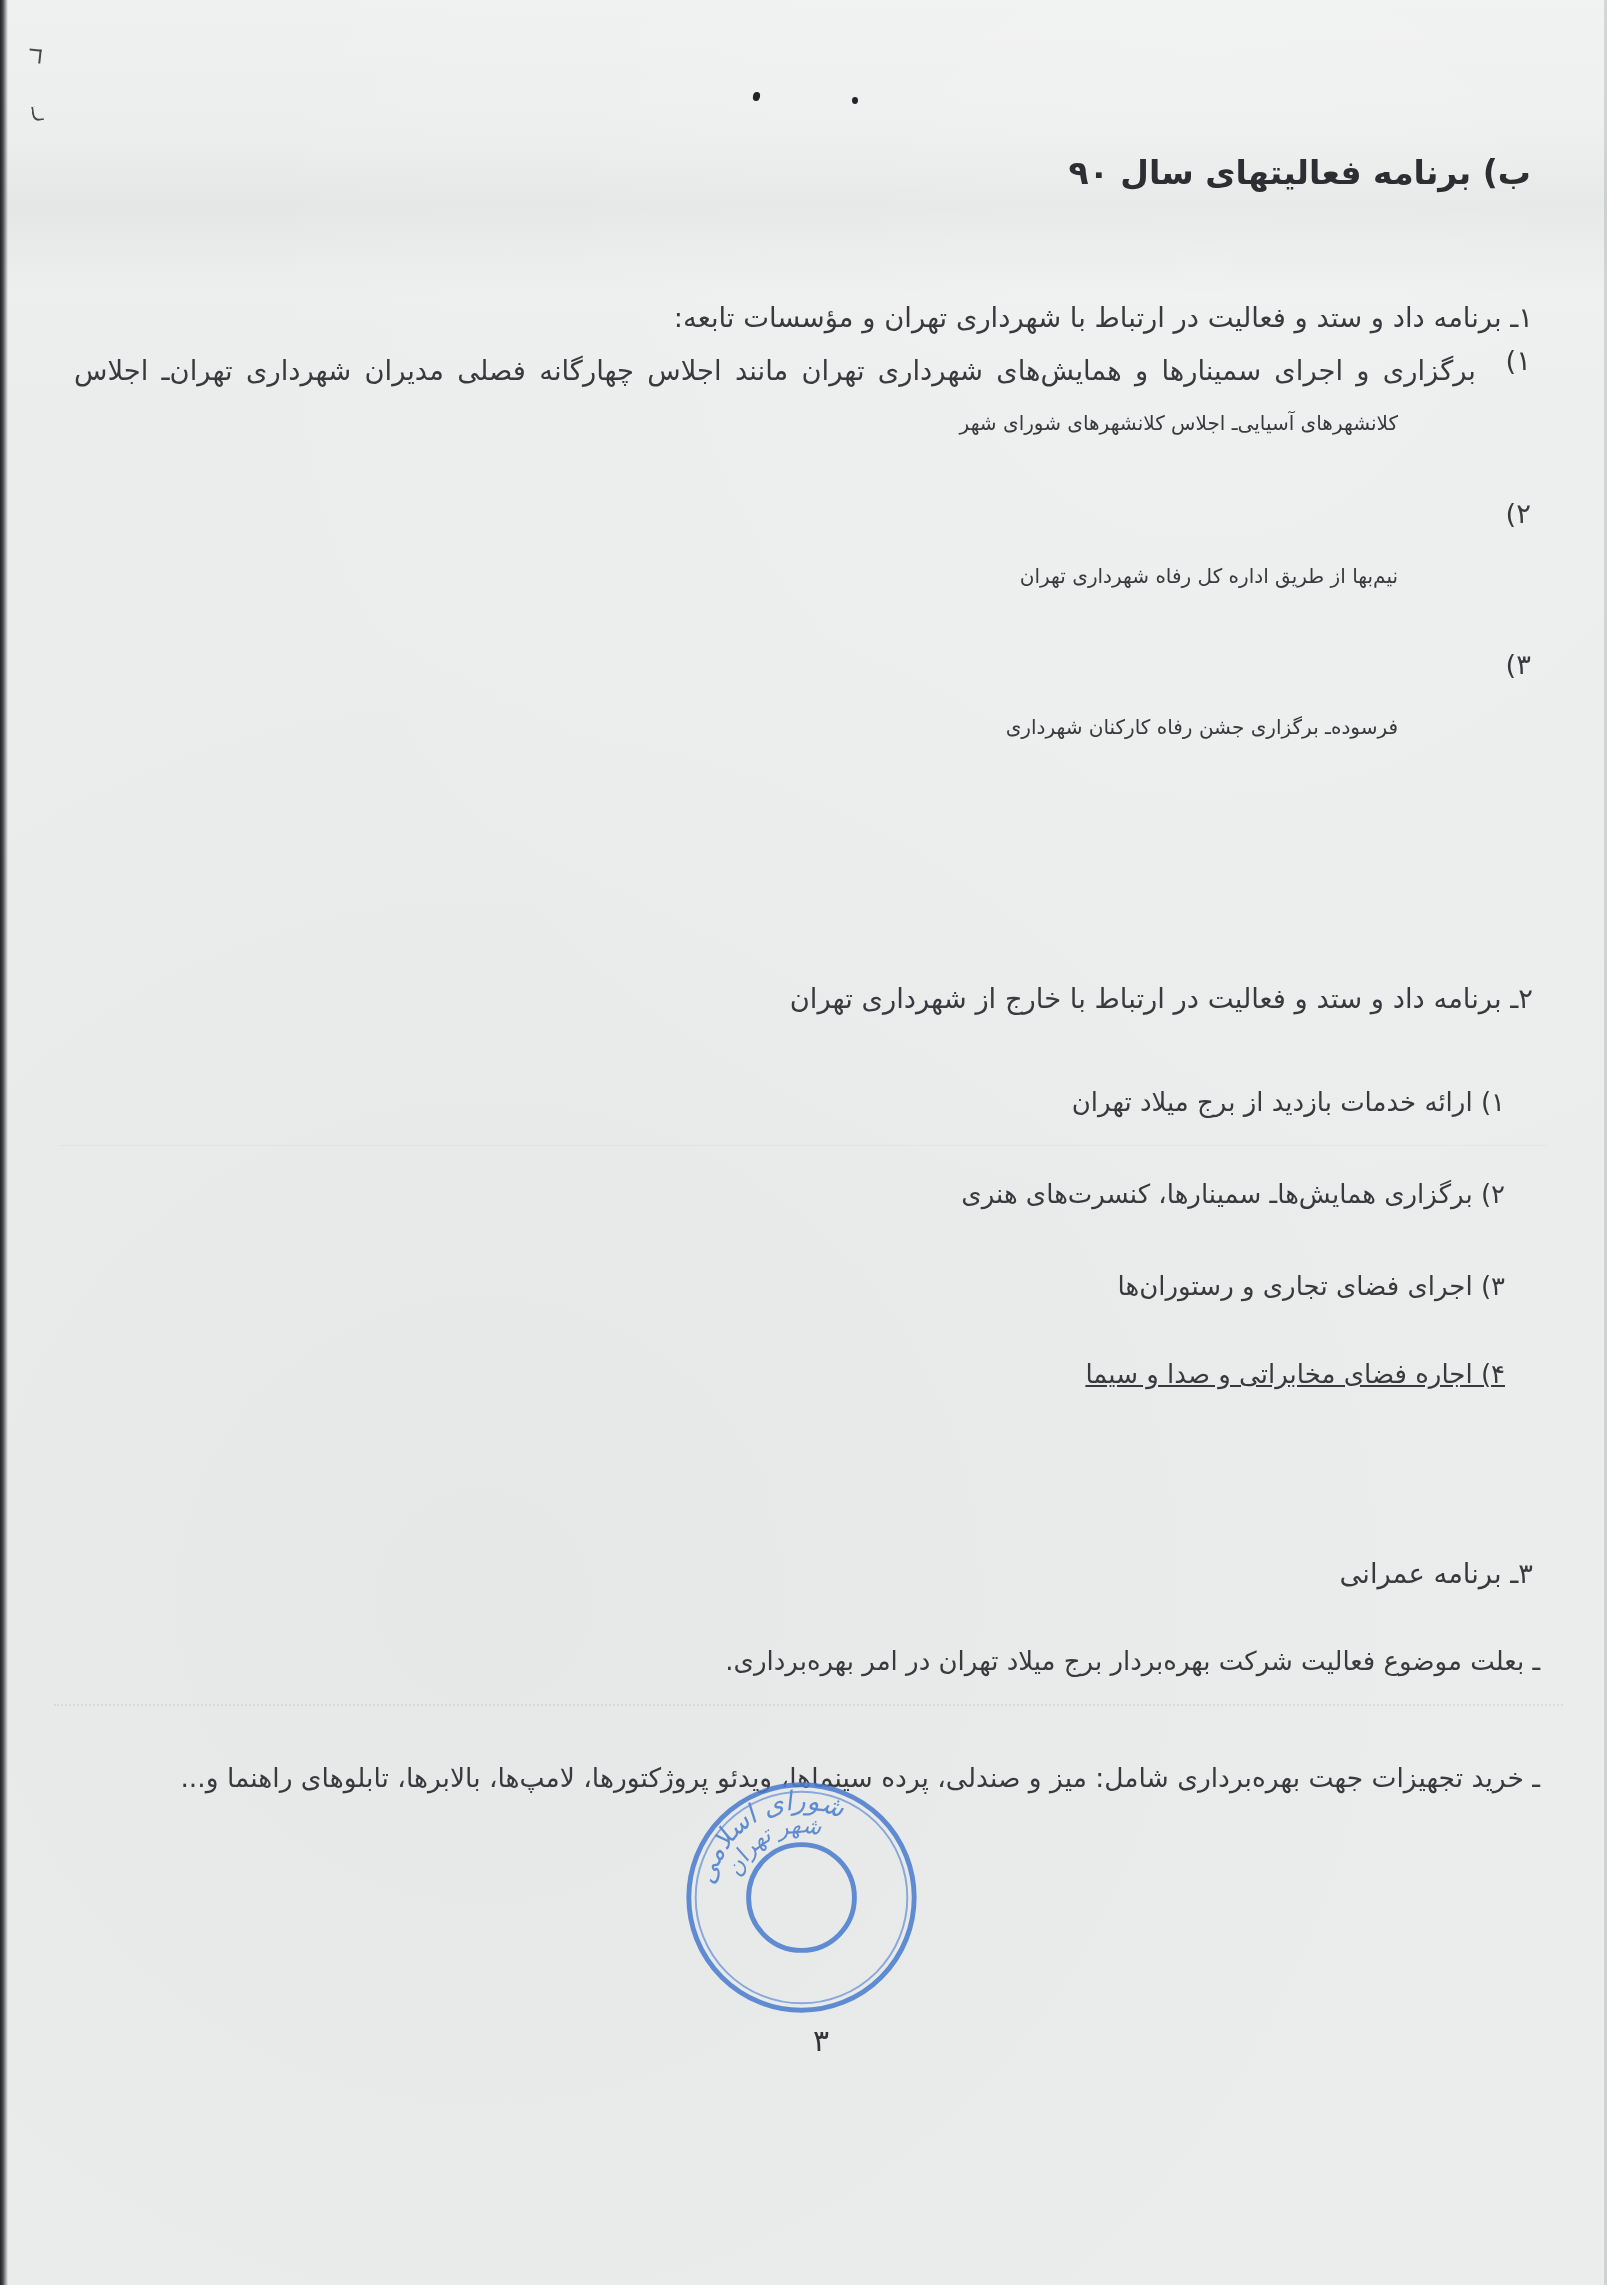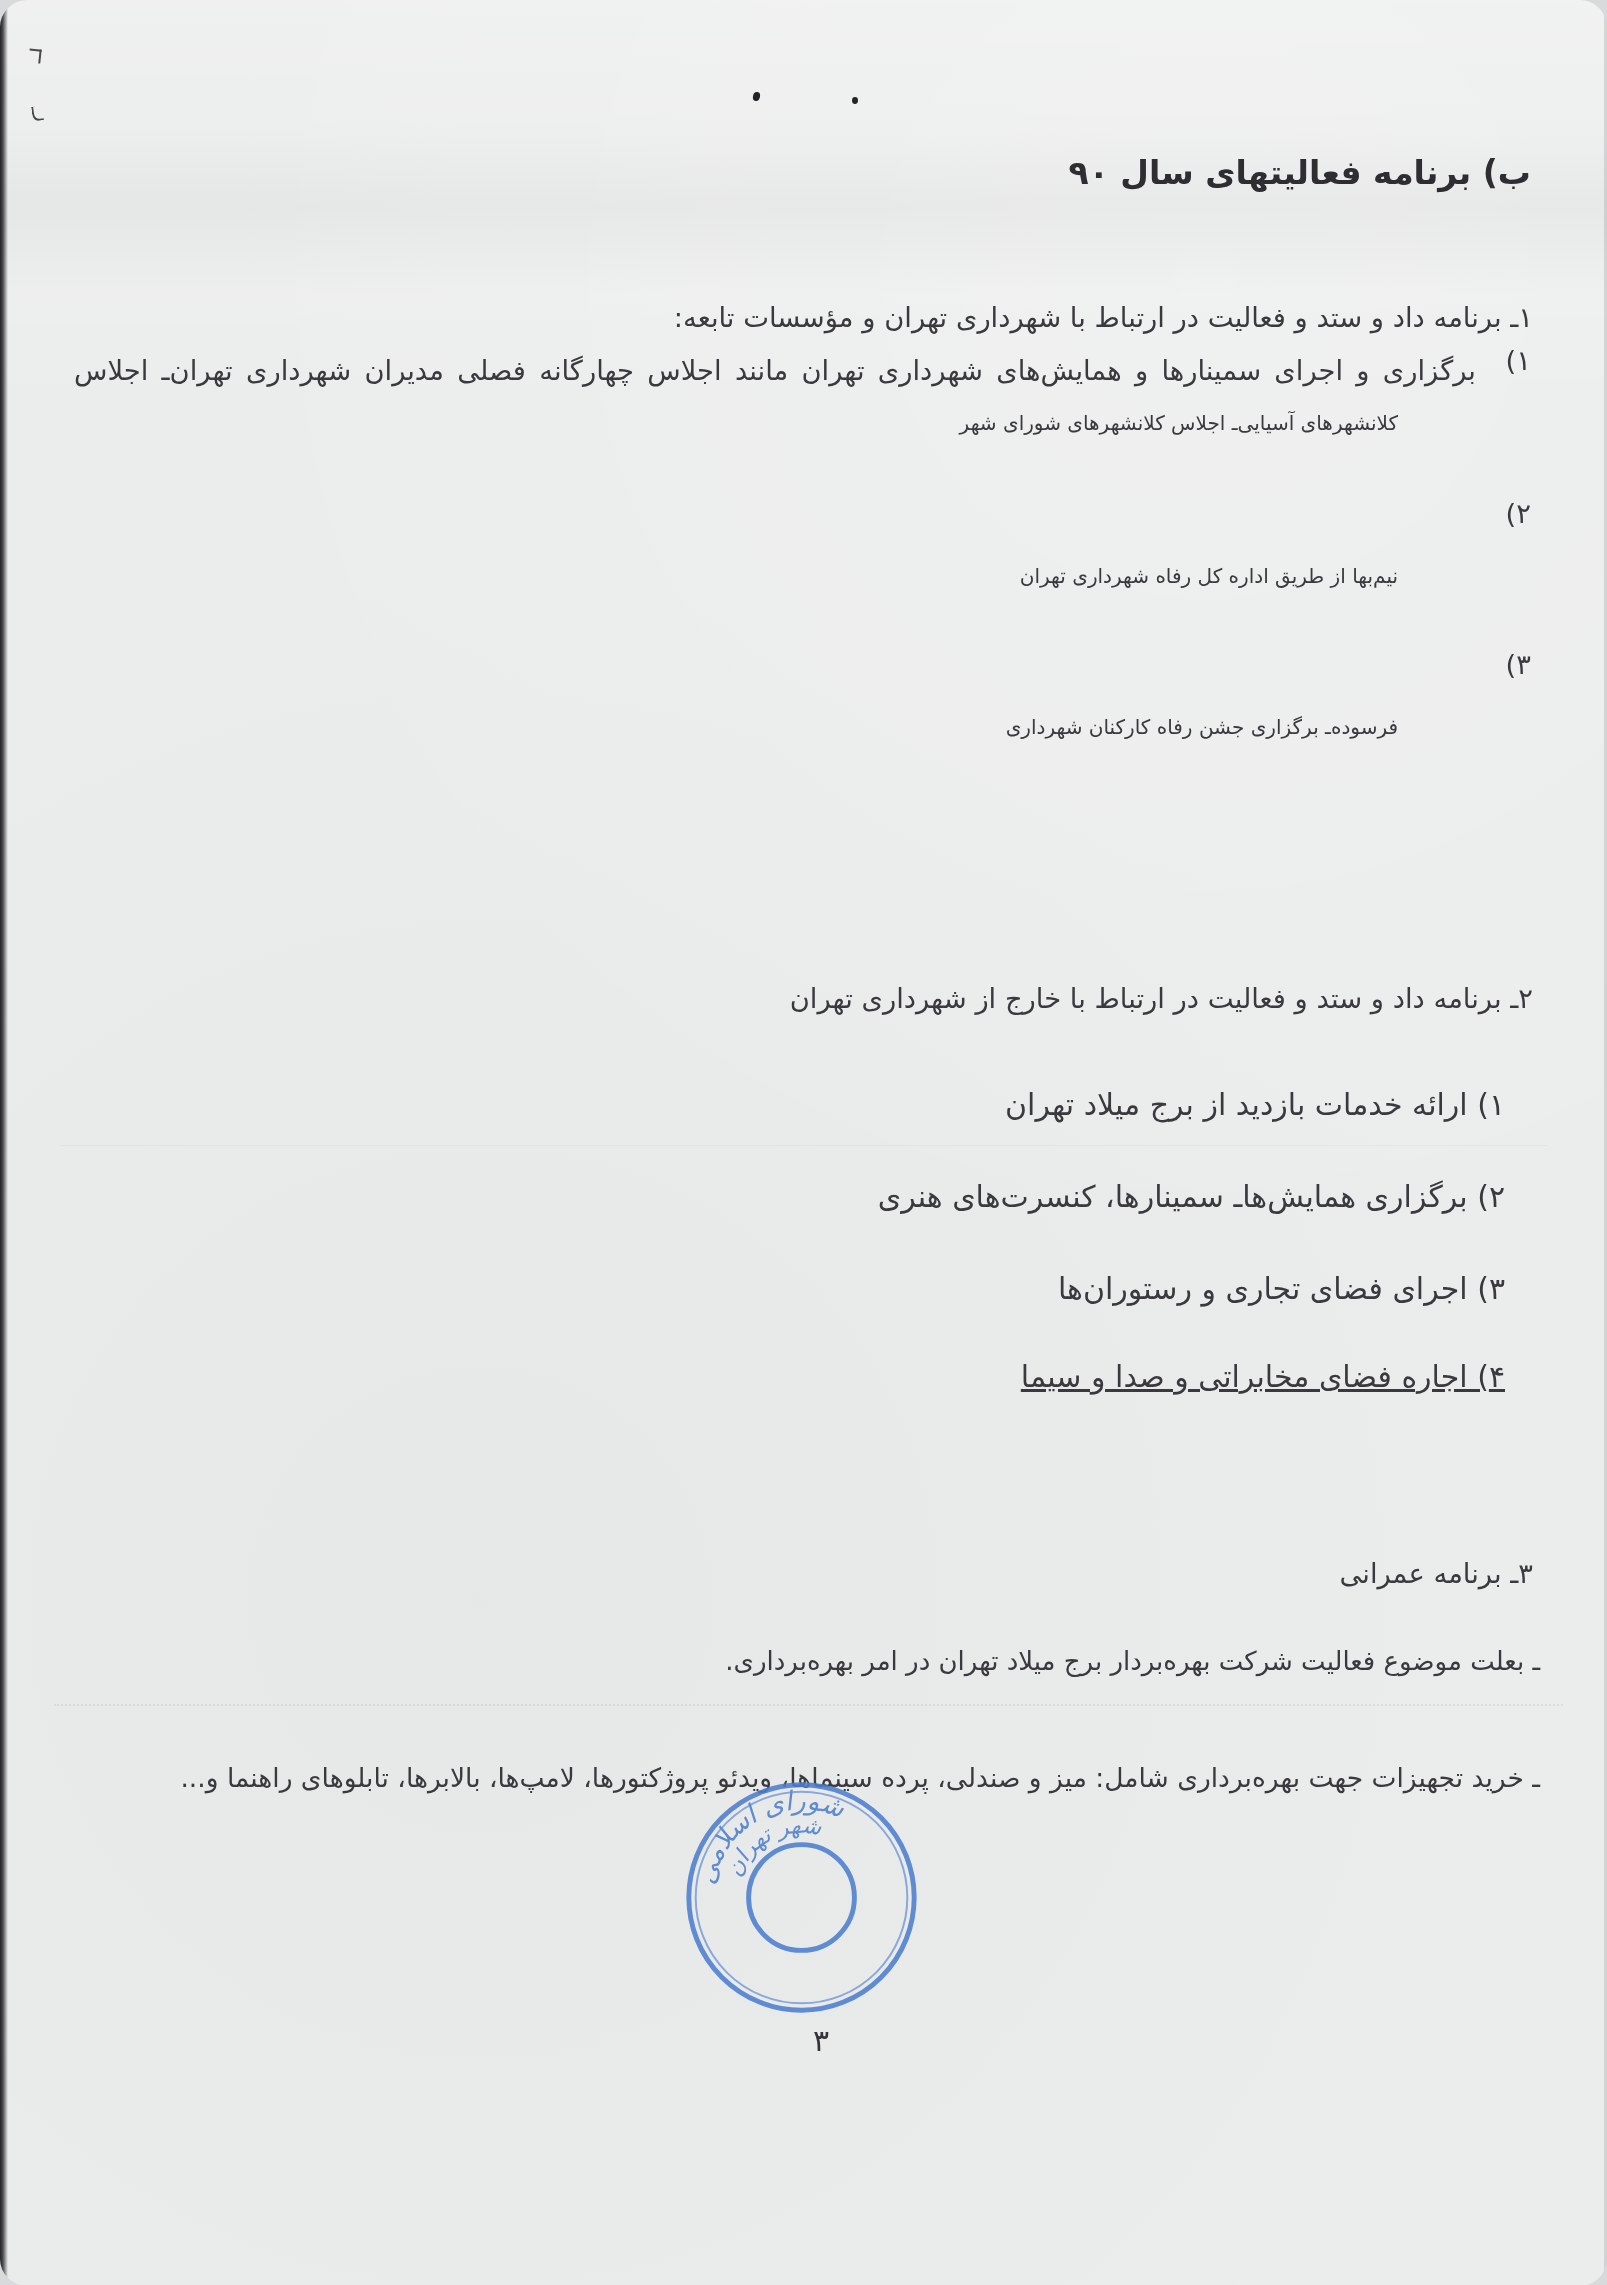--- a/index.html
+++ b/index.html
@@ -9,21 +9,20 @@
     margin:0 auto;
     background-color:#ebedec;
     background-image:
       linear-gradient(180deg, rgba(255,255,255,.20) 0px, rgba(255,255,255,.08) 127px, rgba(120,125,130,.05) 206px, rgba(255,255,255,.10) 294px, rgba(255,255,255,0) 412px),
       radial-gradient(circle at 75% 12%, rgba(255,255,255,.18), rgba(255,255,255,0) 45%),
       radial-gradient(circle at 30% 70%, rgba(110,115,120,.04), rgba(110,115,120,0) 55%);
     overflow:hidden;
     font-family:"DejaVu Sans", sans-serif;
     color:#3a3a3e;
     direction:rtl;
-    border-radius:27px;
   }
   .edge-left{position:absolute;left:0;top:0;width:7.8px;height:100%;
     background:linear-gradient(to right,#232326 0%,#4a4a4e 35%,rgba(74,74,78,0) 100%);}
   .edge-right{position:absolute;right:0;top:0;width:2.9px;height:100%;background:rgba(90,92,96,.18);}
   .fold{position:absolute;top:1704px;left:54px;right:44px;border-top:2px dotted rgba(70,75,85,.10);}
   .fold2{position:absolute;top:1145px;left:59px;right:59px;border-top:1px solid rgba(70,75,85,.04);}
 
   .dot{position:absolute;background:#242428;border-radius:50%;}
   .d1{left:753px;top:92px;width:6.9px;height:8.8px;transform:rotate(12deg);}
   .d2{left:852px;top:97px;width:5.9px;height:6.9px;}
@@ -50,21 +49,21 @@
     position:absolute;top:8px;right:57px;left:0;
     font-size:27.4px;line-height:1.35;
     text-align:justify;text-align-last:justify;
     white-space:nowrap;
   }
   .item .l2{
     position:absolute;top:65px;right:135px;
     font-size:20px;line-height:1.35;white-space:nowrap;text-align:right;
   }
 
-  .subitem{position:absolute;right:102px;font-size:30px;white-space:nowrap;line-height:1.4;}
+  .subitem{position:absolute;right:102px;font-size:26px;white-space:nowrap;line-height:1.4;}
   .s1{top:1084px;}
   .s2{top:1176px;}
   .s3{top:1268px;}
   .s4{top:1356px;text-decoration:underline;}
 
   .note{position:absolute;right:67px;font-size:26px;white-space:nowrap;line-height:1.4;}
   .n1{top:1643px;}
   .n2{top:1735px;font-size:26.5px;margin-top:24px;}
 
   .stamp{position:absolute;left:680px;top:1776px;width:243px;height:243px;opacity:.88;}

